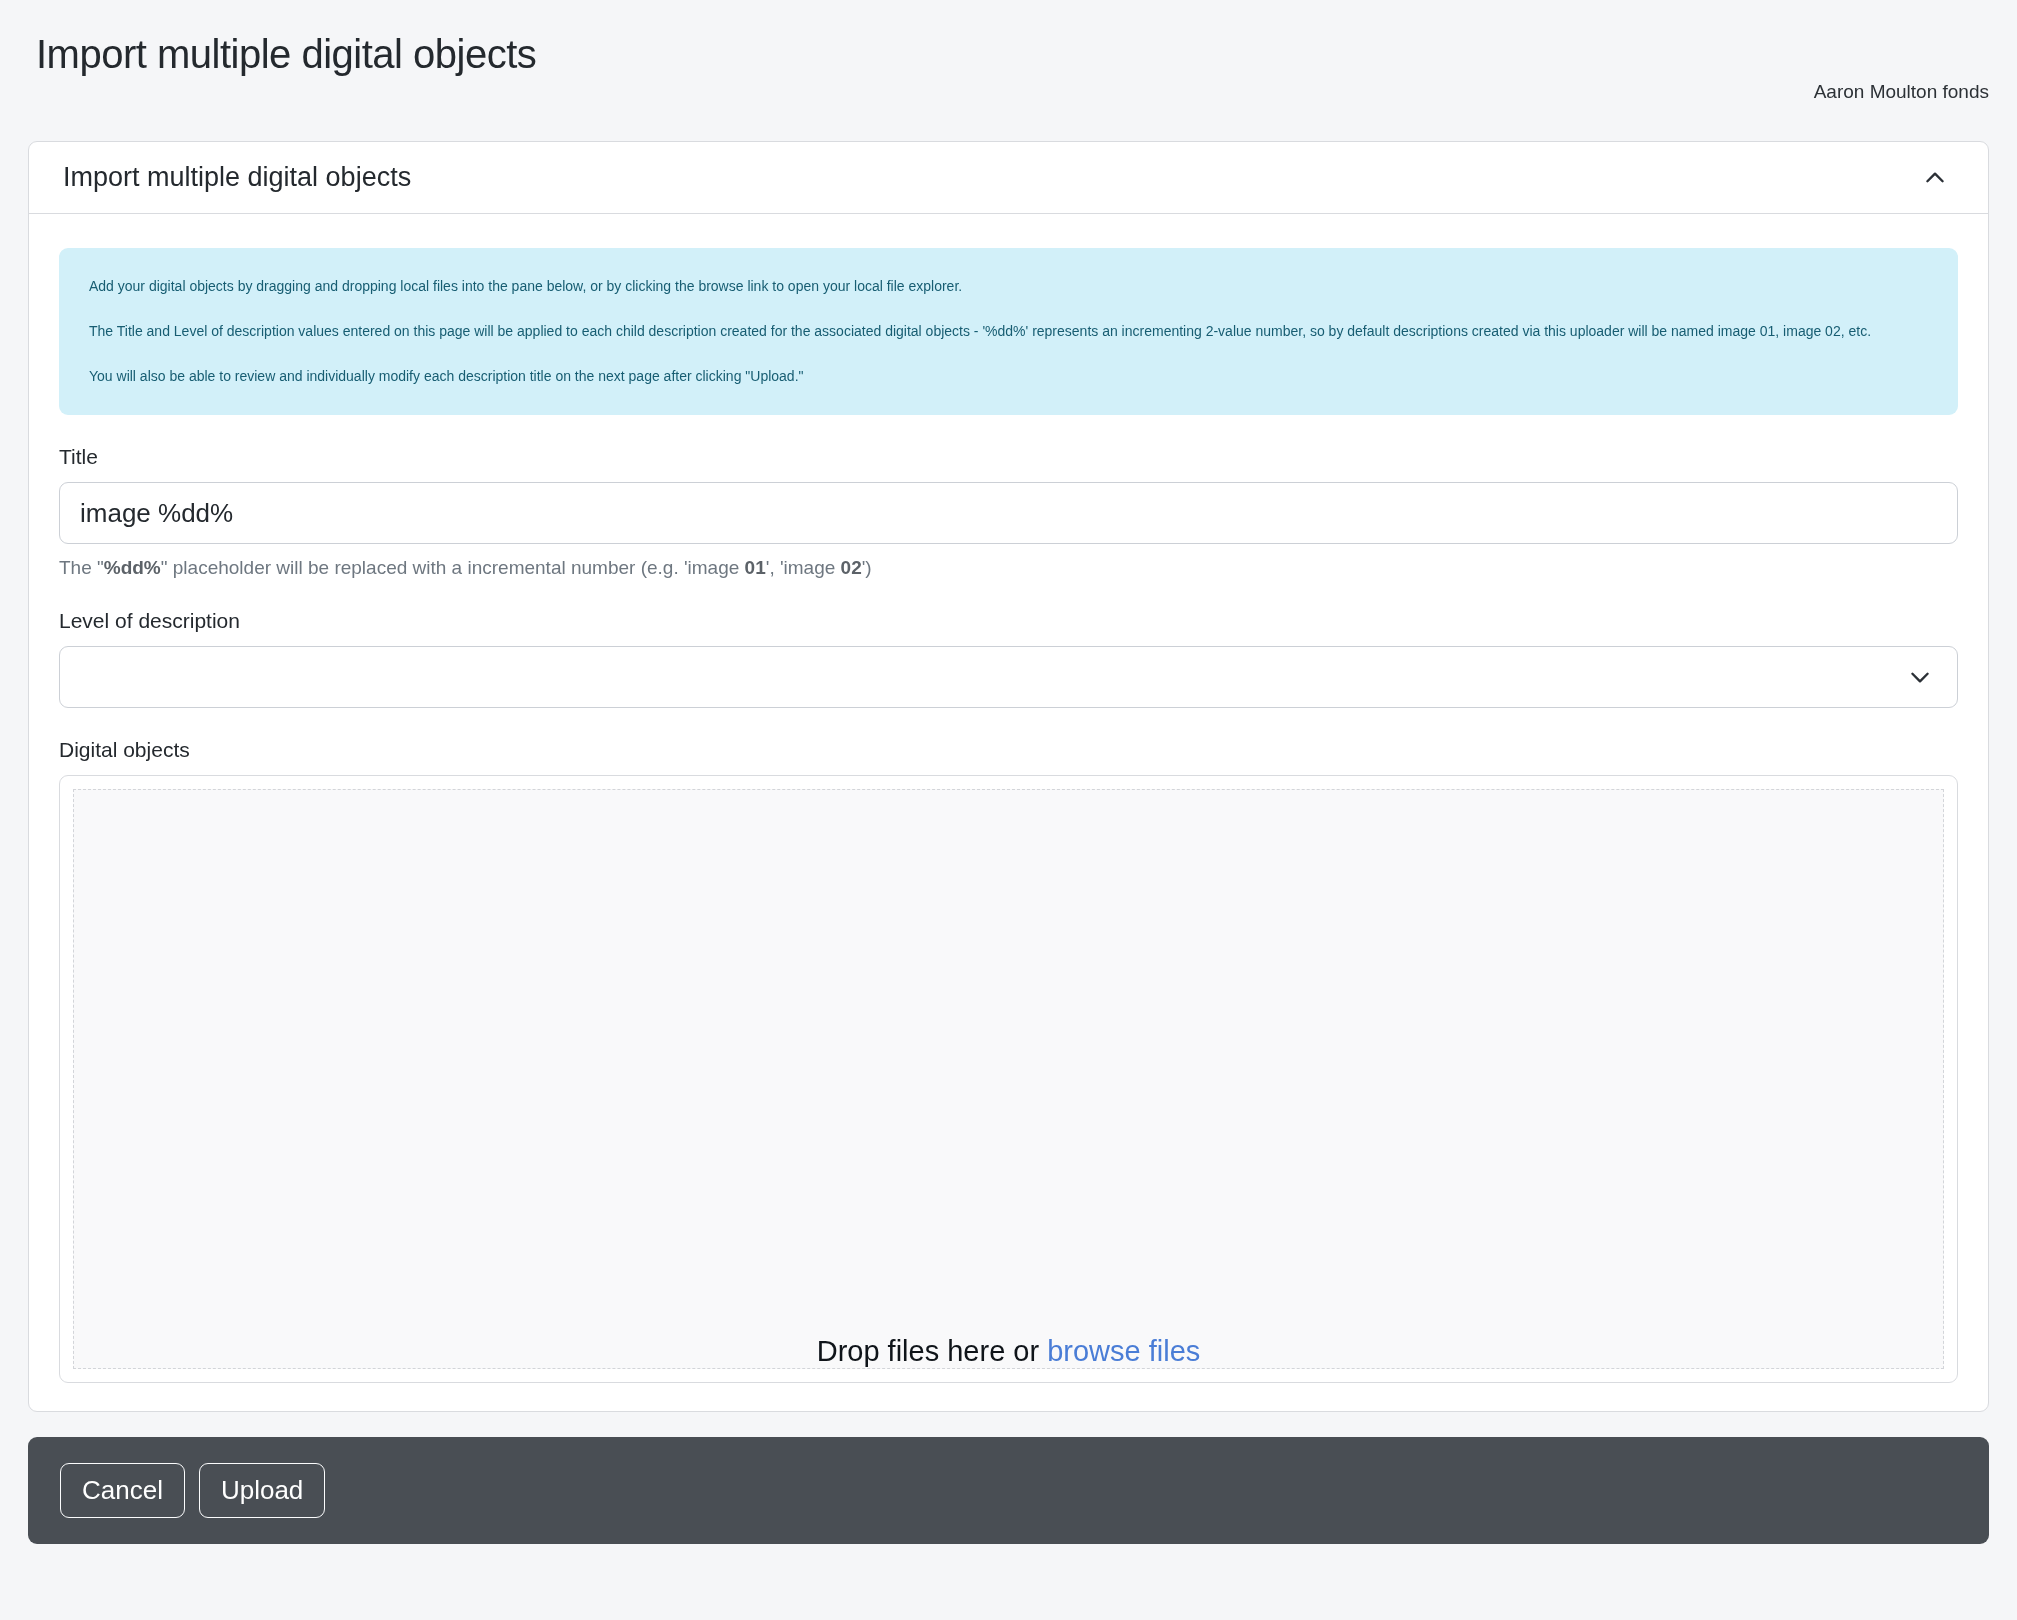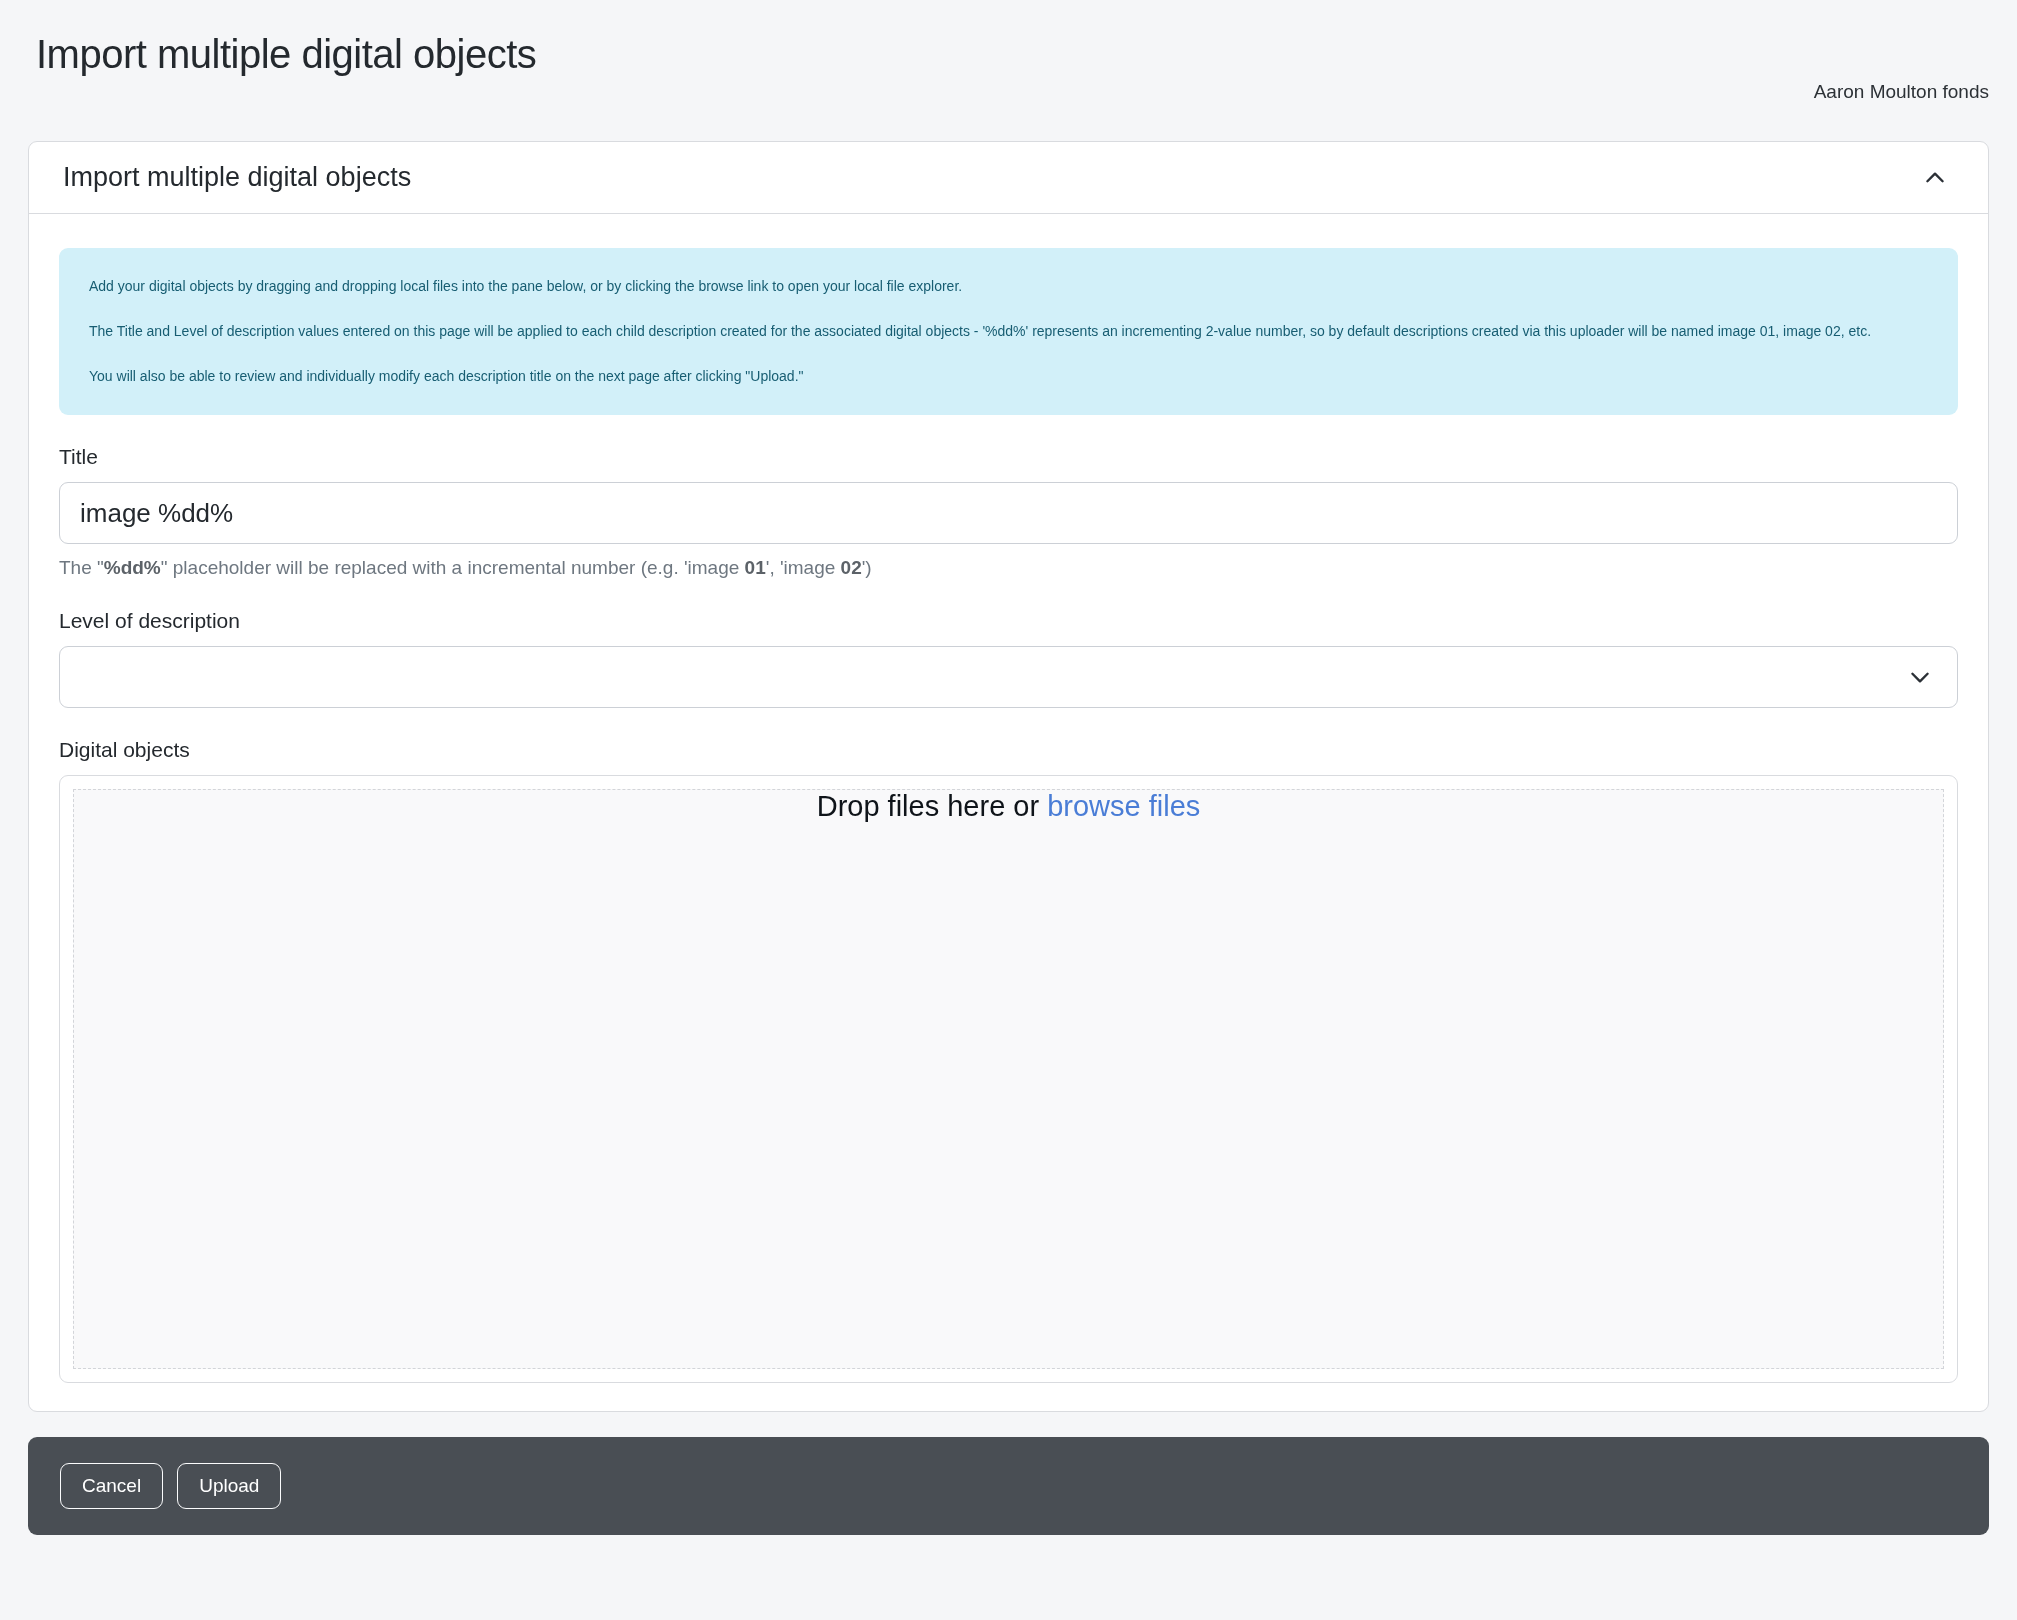--- a/index.html
+++ b/index.html
@@ -68,35 +68,35 @@
     padding:0 24px;background:#fff;cursor:pointer;
   }
   .select-value{font-size:22px;color:#24292e;}
 
   .dropzone-outer{
     border:1px solid var(--border);border-radius:9px;padding:13px;background:#fff;
   }
   .dropzone{
     min-height:580px;
     border:1px dashed #d3d5d9;background:#f9f9fa;
-    display:flex;align-items:flex-start;justify-content:center;
+    display:flex;align-items:flex-end;justify-content:center;
     cursor:pointer;
   }
   .dz-message{font-size:29px;color:#0f1419;}
   .dz-message a{color:var(--link-blue);text-decoration:none;cursor:pointer;}
 
   .actions-bar{
     margin:25px 0 0;background:var(--footer-bg);
     border-radius:9px;padding:26px 32px;
     display:flex;gap:14px;align-items:center;
   }
   .btn-outline-light{
     background:transparent;color:#fff;
     border:1px solid #fbfcfd;border-radius:9px;
-    font-size:19px;padding:11px 21px;
+    font-size:26px;padding:11px 21px;
     font-family:"Liberation Sans",sans-serif;cursor:pointer;text-align:center;
   }
   .icon svg{display:block;}
 </style>
 </head>
 <body>
 
 <div class="page">
 
   <h1 class="page-title">Import multiple digital objects</h1>

